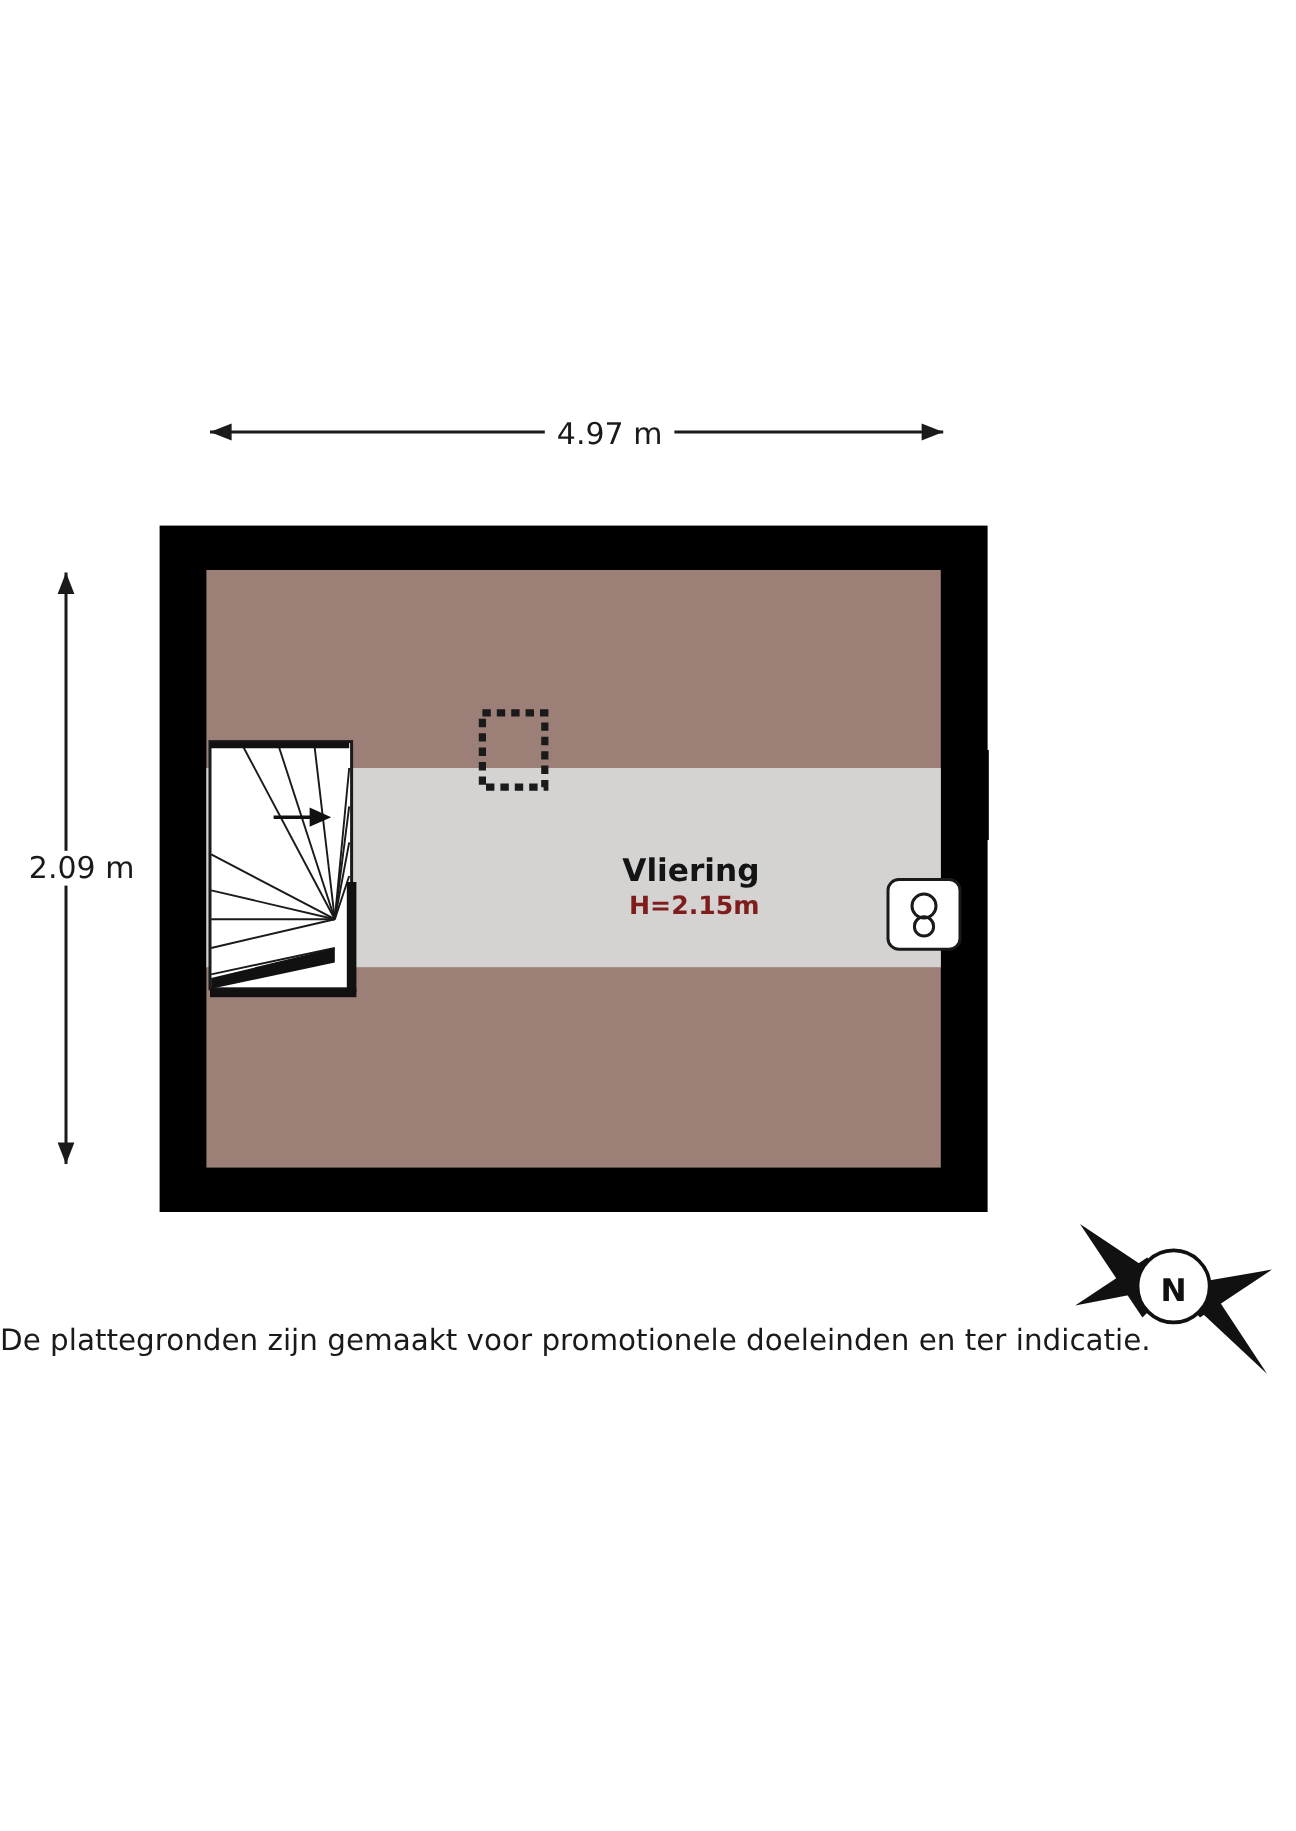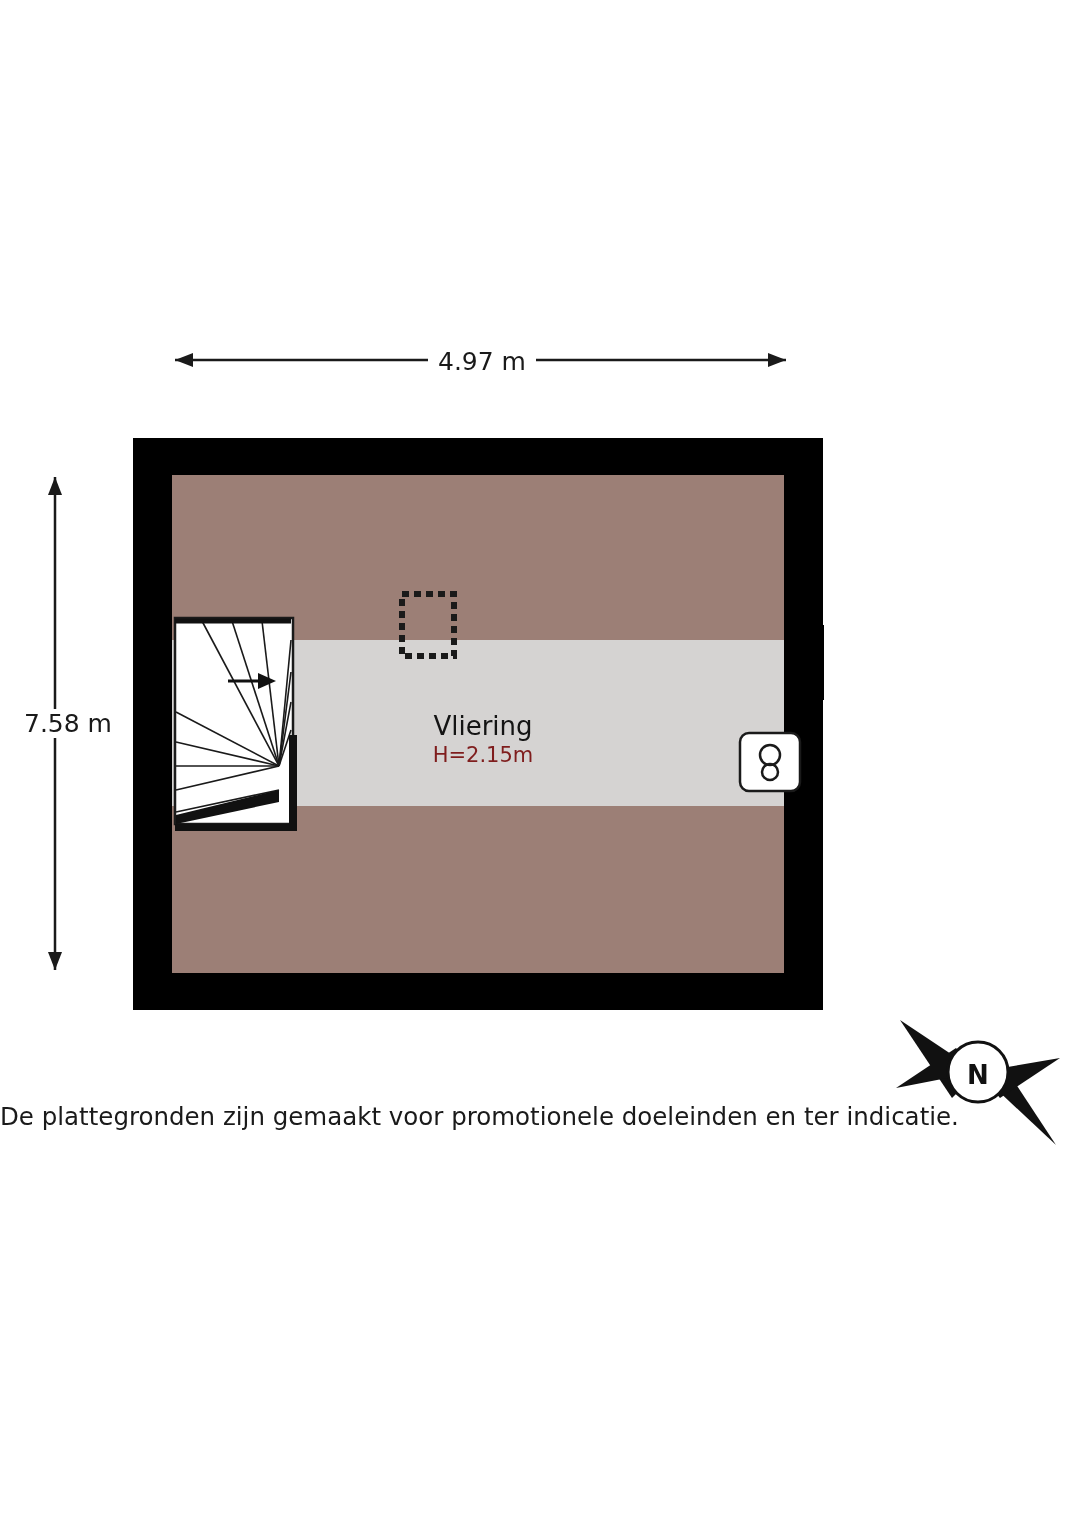--- a/index.html
+++ b/index.html
@@ -19,43 +19,44 @@
   
   .dim-label {
     position: absolute;
     font-size: 25px;
     color: #1a1a1a;
     background: #ffffff;
     padding: 0 10px;
     white-space: nowrap;
   }
   #dim-top-label {
-    left: 428px;
+    left: 454px;
     top: 347px;
   }
   #dim-left-label {
     left: 14px;
     top: 709px;
   }
 
   
   #floorplan {
     position: absolute;
     left: 0;
     top: 0;
     width: 1080px;
     height: 1250px;
   }
 
   
   .room-label {
     position: absolute;
-    text-align: center;
+    text-align: right;
     width: 300px;
     left: 333px;
+    font-weight: bold;
   }
   .room-label .rname {
     font-size: 26px;
     color: #141414;
     line-height: 1.15;
   }
   .room-label .rheight {
     font-size: 21px;
     color: #7f1d1d;
     line-height: 1.3;
@@ -154,21 +155,21 @@
     <polygon points="978,1072 900,1020 952,1098" fill="#111111"></polygon>
     <polygon points="978,1072 1056,1145 1004,1066" fill="#111111"></polygon>
     <polygon points="978,1072 1060,1058 1000,1098" fill="#111111"></polygon>
     <polygon points="978,1072 896,1088 956,1048" fill="#111111"></polygon>
     <circle cx="978" cy="1072" r="30" fill="#ffffff" stroke="#111111" stroke-width="3"></circle>
     <text x="978" y="1084" text-anchor="middle" font-family="DejaVu Sans, sans-serif" font-size="26" font-weight="bold" fill="#111111">N</text>
   </g>
 </svg>
 
 <div class="dim-label" id="dim-top-label">4.97 m</div>
-<div class="dim-label" id="dim-left-label">7.58 m</div>
+<div class="dim-label" id="dim-left-label">2.09 m</div>
 
 <div class="room-label" id="room-vliering">
   <div class="rname">Vliering</div>
   <div class="rheight">H=2.15m</div>
 </div>
 
 <div id="disclaimer">
   <div>De plattegronden zijn gemaakt voor promotionele doeleinden en ter indicatie.</div>
 </div>
 

